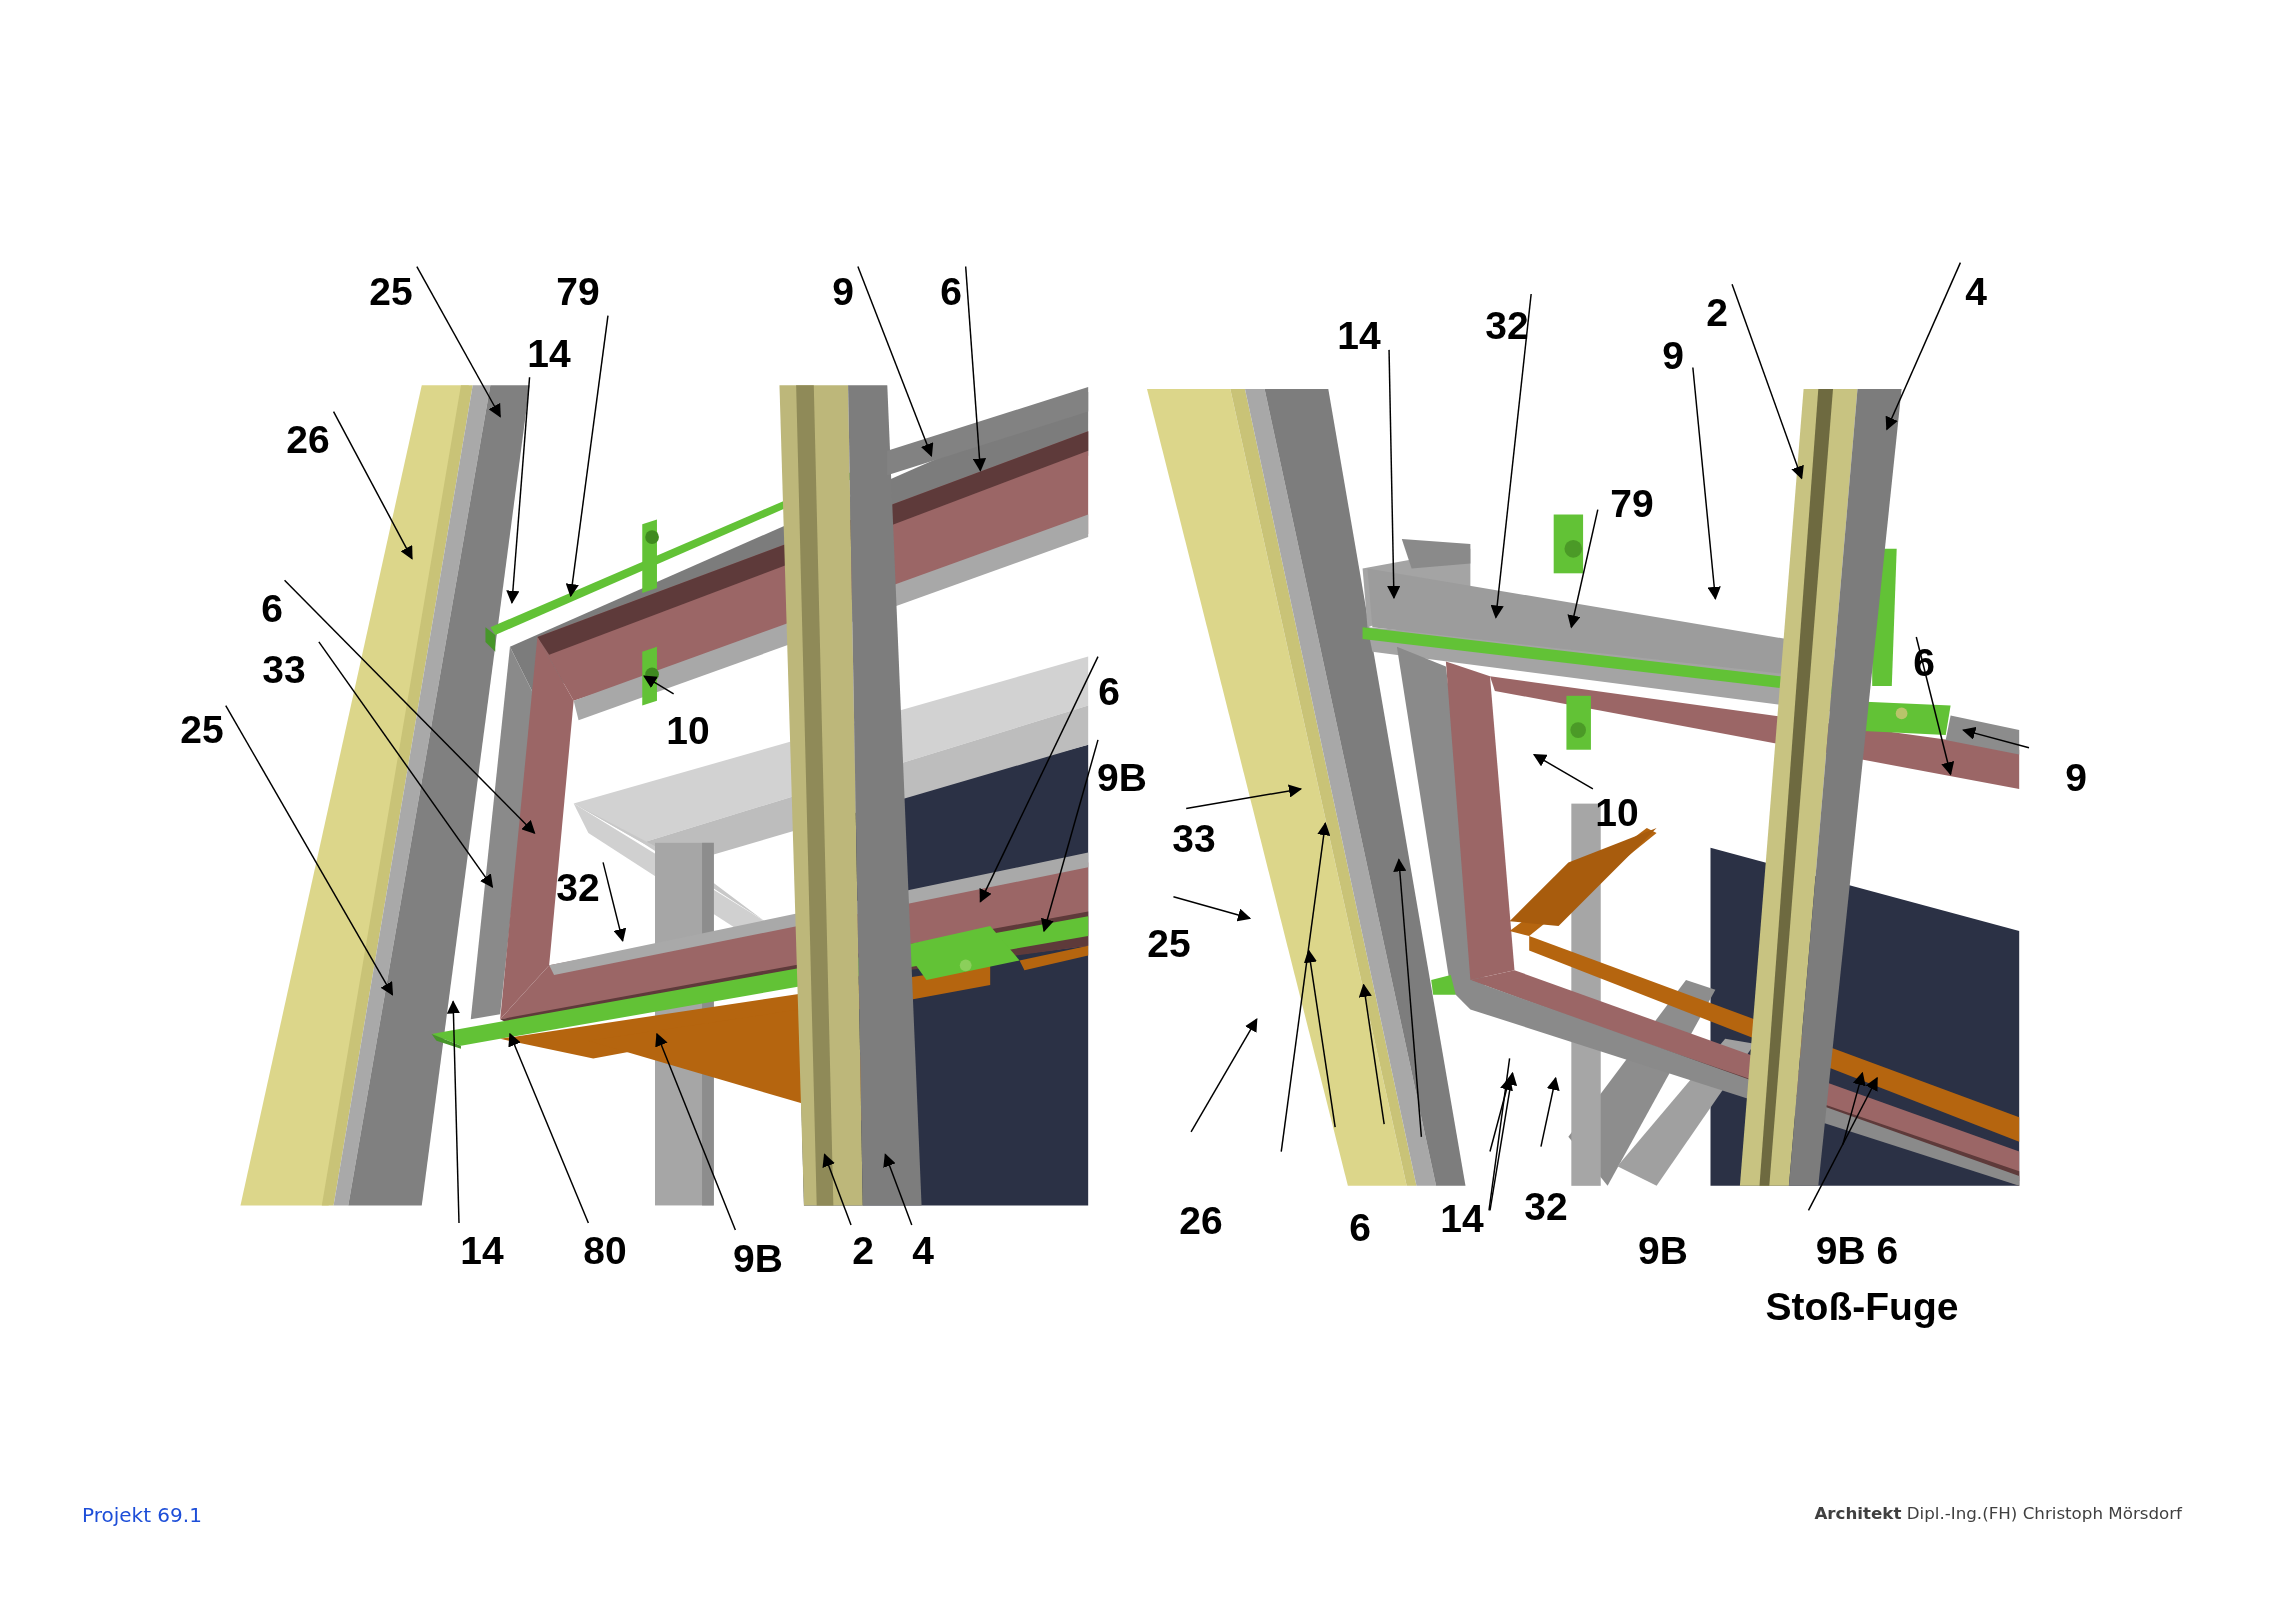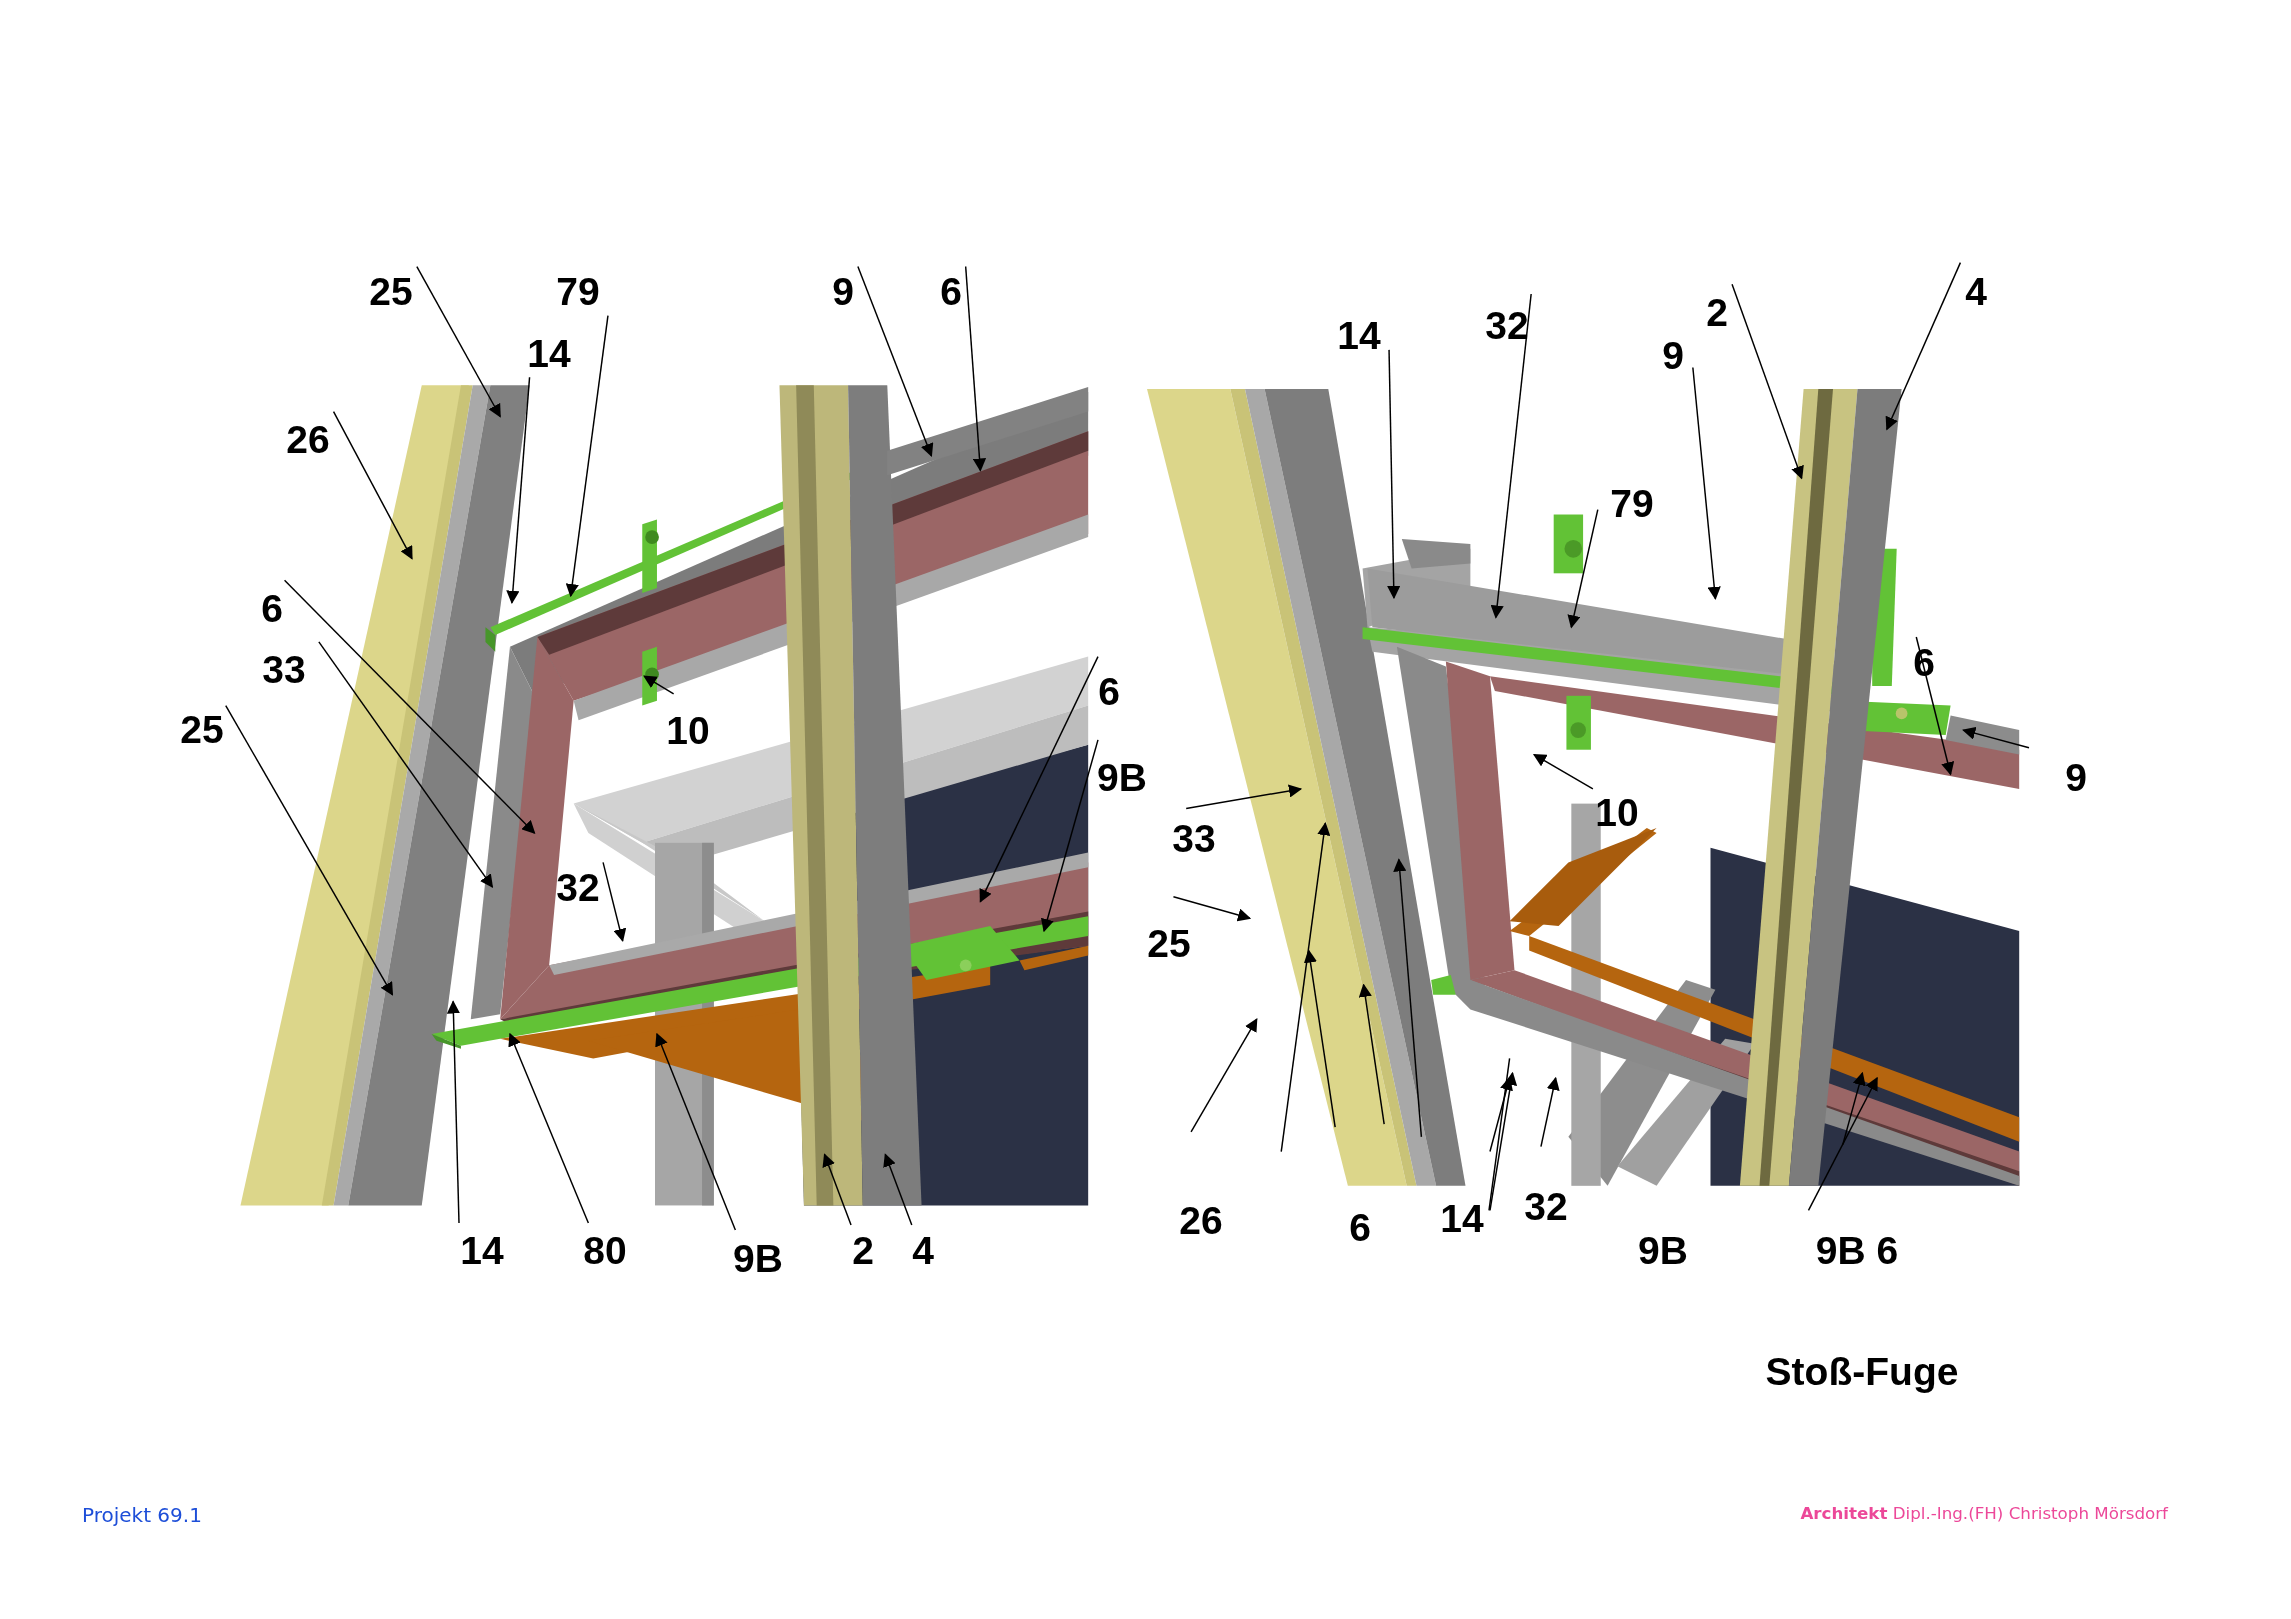--- a/index.html
+++ b/index.html
@@ -1,21 +1,21 @@
 <!DOCTYPE html>
 <html><head>
 <meta charset="utf-8">
 <style>
   html, body { margin: 0; padding: 0; background: #ffffff; }
   body { width: 2292px; height: 1619px; position: relative; overflow: hidden; font-family: "Liberation Sans", sans-serif; }
   .page { position: absolute; left: 0; top: 0; width: 2292px; height: 1186px; }
   svg.drawing { position: absolute; left: 0; top: 0; }
   .callout { position: absolute; font-family: "Liberation Sans", sans-serif; font-weight: bold; font-size: 39px; color: #000; line-height: 1; white-space: nowrap; transform: translate(-50%, -50%); }
   .footer-left { position: absolute; left: 82px; top: 1503px; font-family: "DejaVu Sans", sans-serif; font-size: 20px; color: #1d4ed8; }
-  .footer-right { position: absolute; right: 124px; top: 1503px; font-family: "DejaVu Sans", sans-serif; font-size: 16.7px; color: #ec4899; }
+  .footer-right { position: absolute; right: 110px; top: 1503px; font-family: "DejaVu Sans", sans-serif; font-size: 16.7px; color: #404040; }
   .footer-right b { font-weight: bold; }
 </style>
 </head>
 <body>
 
 <div class="page">
 
   <svg class="drawing" width="2292" height="1619" viewBox="0 0 2338 1652">
     <defs>
       <marker id="arr" viewBox="0 0 10 10" refX="9" refY="5" markerWidth="9" markerHeight="9" orient="auto-start-reverse">
@@ -201,18 +201,18 @@
   <div class="callout" style="left:2076px; top:777px;">9</div>
   <div class="callout" style="left:1617px; top:812px;">10</div>
   <div class="callout" style="left:1194px; top:838px;">33</div>
   <div class="callout" style="left:1169px; top:943px;">25</div>
   <div class="callout" style="left:1201px; top:1220px;">26</div>
   <div class="callout" style="left:1360px; top:1227px;">6</div>
   <div class="callout" style="left:1462px; top:1218px;">14</div>
   <div class="callout" style="left:1546px; top:1206px;">32</div>
   <div class="callout" style="left:1663px; top:1250px;">9B</div>
   <div class="callout" style="left:1857px; top:1250px;text-align:center;">9B 6</div>
-  <div class="callout" style="left:1862px; top:1371px;">Stoß-Fuge</div>
+  <div class="callout" style="left:1862px; top:1306px;">Stoß-Fuge</div>
 
   <div class="footer-left">Projekt 69.1</div>
   <div class="footer-right"><b>Architekt</b><span> Dipl.-Ing.(FH) Christoph Mörsdorf</span></div>
 </div>
 
 
 </body></html>

